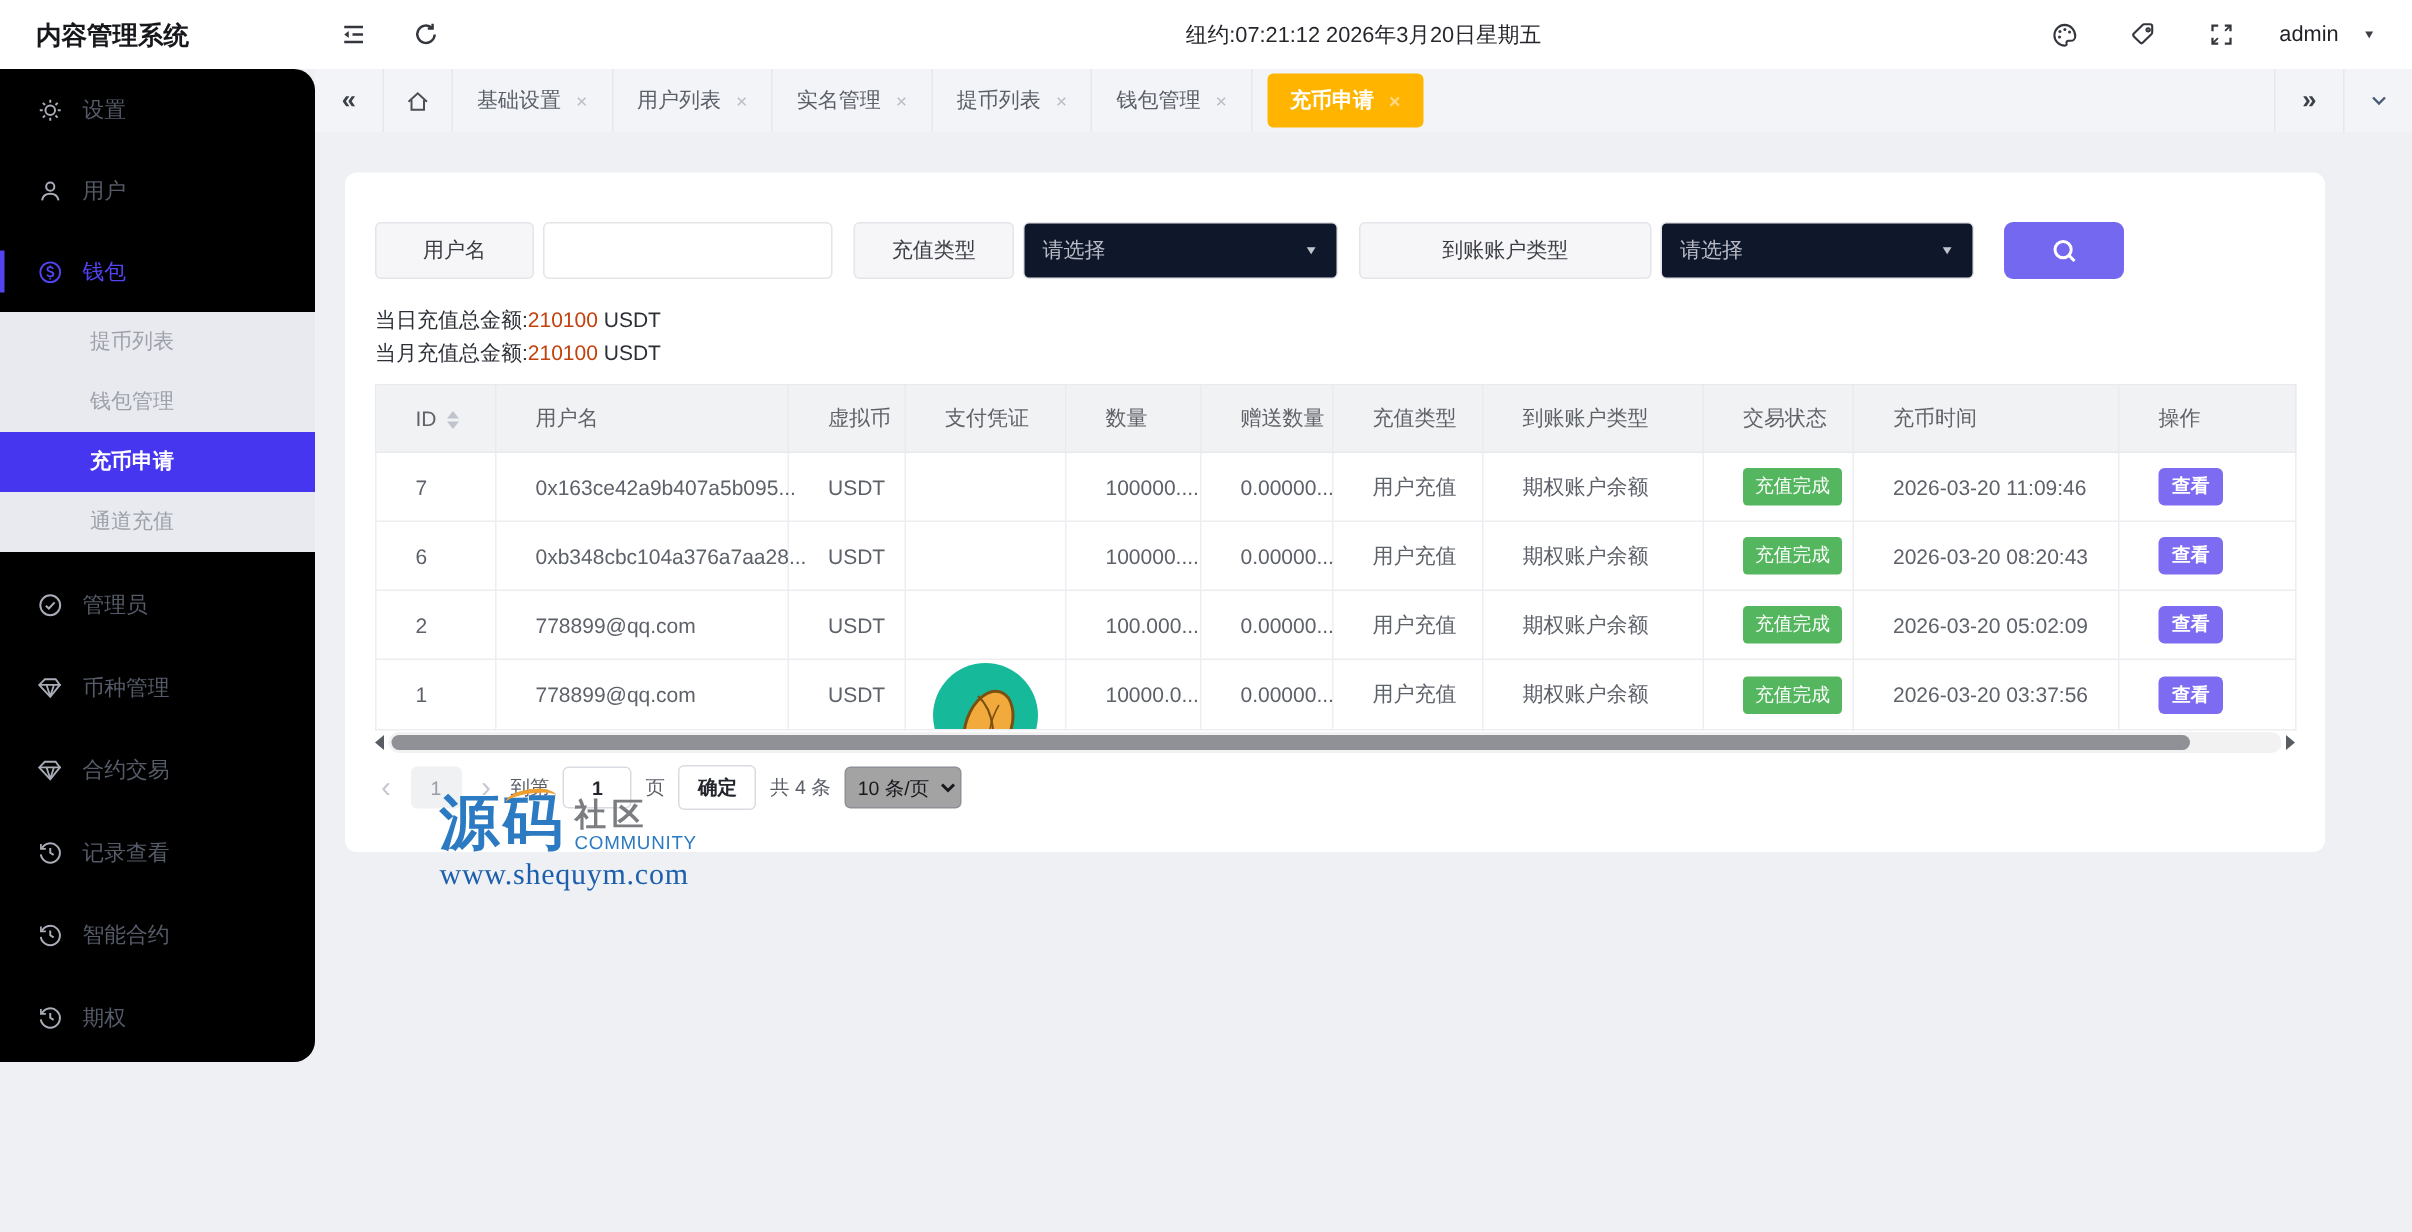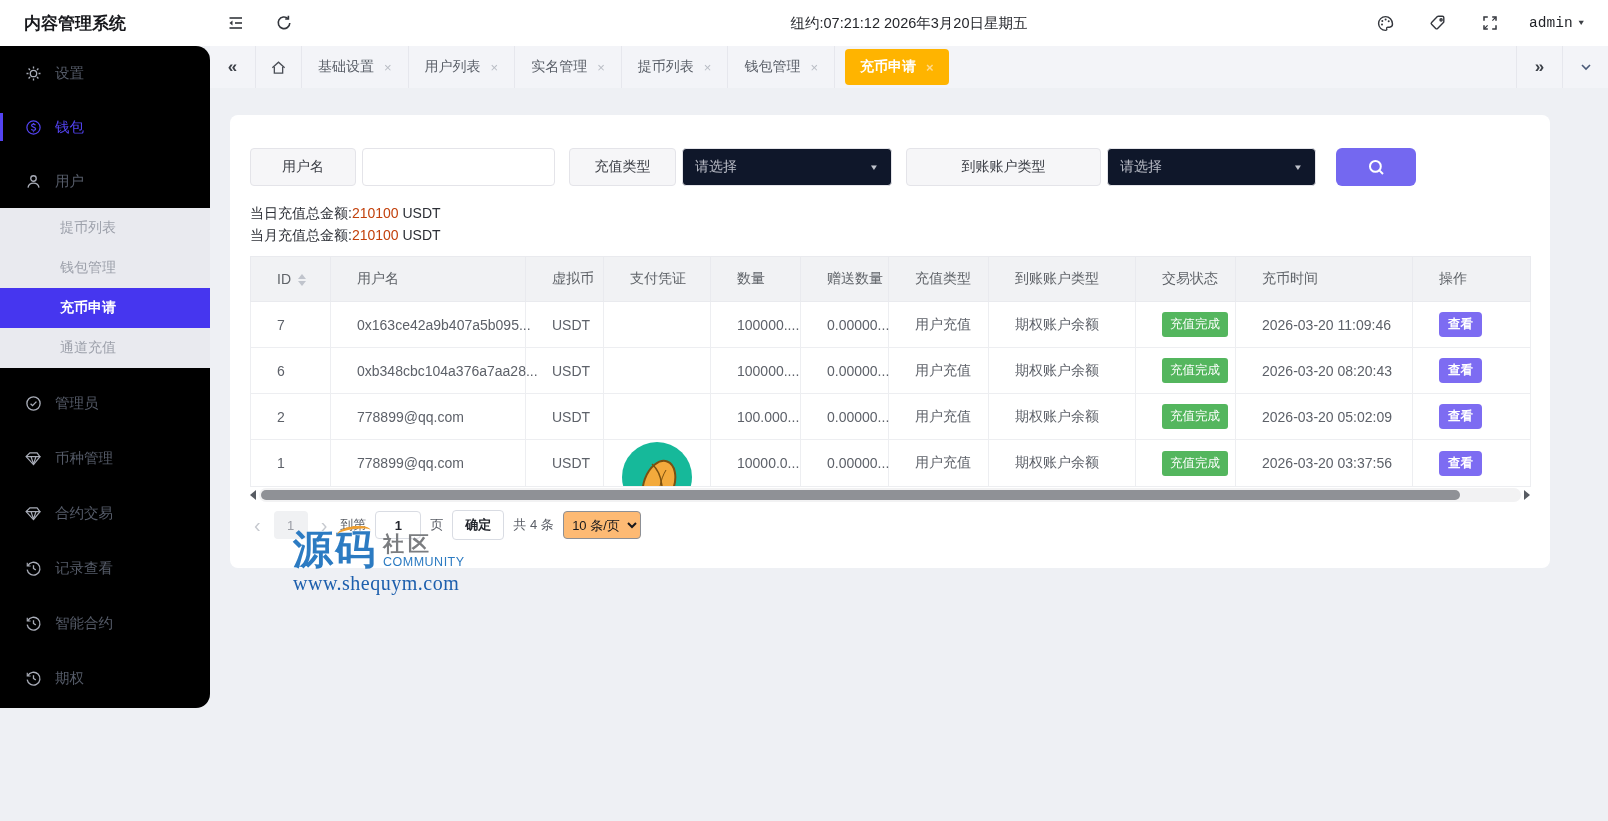--- a/index.html
+++ b/index.html
@@ -8,21 +8,21 @@
   .page { position:relative; width:1608px; height:821px; }
 
   
   .header { position:absolute; top:0; left:0; width:1608px; height:46px; background:#fff; display:flex; align-items:center; z-index:3; }
   .logo { width:210px; padding-left:24px; font-size:17px; font-weight:bold; color:#17181c; }
   .hicon { background:none; border:none; cursor:pointer; padding:4px; margin-right:22px; display:flex; align-items:center; }
   .hicon svg { display:block; }
   .time { position:absolute; left:909px; transform:translateX(-50%); font-size:14.5px; color:#24262b; }
   .hright { margin-left:auto; display:flex; align-items:center; gap:26px; padding-right:24px; }
   .hright .hicon { margin:0; }
-  .admin { display:flex; align-items:center; gap:6px; font-size:14.5px; color:#1f2126; cursor:pointer;font-family:Liberation Mono, monospace; }
+  .admin { display:flex; align-items:center; gap:16px; font-size:14.5px; color:#1f2126; cursor:pointer; }
   .admin .caret { font-size:9px; color:#3c3f45; transform:scaleY(.85); }
 
   
   .sidebar { position:absolute; top:46px; left:0; width:210px; height:662px; background:#000000; border-radius:0 14px 14px 0; z-index:2; padding-top:0; }
   .side-item { height:54px; display:flex; align-items:center; padding-left:25px; gap:13px; font-size:14.5px; color:#555b68; cursor:pointer; position:relative; }
   .side-item svg { flex:0 0 auto; }
   .side-item.parent-active { color:#5343f2; }
   .side-item.parent-active::before { content:""; position:absolute; left:0; top:13px; width:3px; height:28px; background:#5343f2; }
   .submenu { background:#e9eaef; }
   .sub-item { height:40px; display:flex; align-items:center; padding-left:60px; font-size:14px; color:#9da1ab; cursor:pointer; }
@@ -77,21 +77,21 @@
   .sc-right { width:0; height:0; border-top:5px solid transparent; border-bottom:5px solid transparent; border-left:6px solid #585c63; margin-left:3px; cursor:pointer; }
   .sc-track { flex:1; height:14px; background:#f2f2f3; border-radius:7px; position:relative; }
   .sc-thumb { position:absolute; left:2px; top:2px; height:10px; width:95%; background:#8f9196; border-radius:5px; cursor:grab; }
 
   
   .pager { display:flex; align-items:center; margin-top:8px; font-size:13px; color:#5a5e66; gap:9px; }
   .pg-chev { font-size:20px; color:#c6c9cf; line-height:1; cursor:pointer; padding:0 4px; }
   .pg-cur { width:34px; height:28px; background:#f0f1f3; border-radius:4px; display:flex; align-items:center; justify-content:center; color:#9a9da5; font-size:13px; cursor:pointer; }
   .pg-input { width:46px; height:28px; border:1px solid #d9dce3; border-radius:4px; text-align:center; font-size:13px; color:#23262d; font-weight:bold; outline:none; }
   .pg-ok { height:30px; padding:0 12px; background:#fff; border:1px solid #d9dce3; border-radius:4px; font-size:13px; font-weight:bold; color:#23262d; cursor:pointer; }
-  .pg-size { height:28px; font-size:13px; font-family:"Liberation Sans","DejaVu Sans",sans-serif; color:#17181c; border:1px solid #8d9096; border-radius:4px; background:#fdba74; padding:0 4px;text-align:right; }
+  .pg-size { height:28px; font-size:13px; font-family:"Liberation Sans","DejaVu Sans",sans-serif; color:#17181c; border:1px solid #8d9096; border-radius:4px; background:#a3a3a3; padding:0 4px; }
 
   
   .watermark { position:absolute; left:293px; top:528px; z-index:10; pointer-events:none; }
   .wm-top { display:flex; align-items:flex-start; gap:6px; position:relative; }
   .wm-brand { font-size:40px; line-height:42px; font-weight:bold; color:#2c7bc2; letter-spacing:2px;text-align:right; }
   .wm-swoosh { position:absolute; left:44px; top:-2px; width:34px; height:14px; border-top:3px solid #ef9f30; border-radius:50%; transform:rotate(-8deg); }
   .wm-col { display:flex; flex-direction:column; margin-top:5px; }
   .wm-cn { font-size:21px; font-weight:bold; color:#7b7d80; letter-spacing:4px; line-height:22px; }
   .wm-en { font-size:12.5px; font-weight:normal; color:#2c7bc2; letter-spacing:0.5px; }
   .wm-url { font-family:"Liberation Serif","DejaVu Serif",serif; font-weight:normal; font-size:20px; color:#1d5fad; margin-top:2px; letter-spacing:0.5px; }
@@ -155,34 +155,34 @@
 
   <nav class="sidebar">
     <div class="side-item">
       <svg width="17" height="17" viewBox="0 0 18 18" fill="none" stroke="#a9adb8" stroke-width="1.4">
         <circle cx="9" cy="9" r="3.4"></circle>
         <path d="M9 1.6v2.1M9 14.3v2.1M1.6 9h2.1M14.3 9h2.1M3.8 3.8l1.5 1.5M12.7 12.7l1.5 1.5M14.2 3.8l-1.5 1.5M5.3 12.7l-1.5 1.5"></path>
       </svg>
       <span>设置</span>
     </div>
 
+    <div class="side-item">
+      <svg width="17" height="17" viewBox="0 0 18 18" fill="none" stroke="#a9adb8" stroke-width="1.4">
+        <circle cx="9" cy="5.8" r="2.9"></circle>
+        <path d="M3.2 15.4c.5-3.1 2.6-4.7 5.8-4.7s5.3 1.6 5.8 4.7"></path>
+      </svg>
+      <span>用户</span>
+    </div>
+
     <div class="side-item parent-active">
       <svg width="17" height="17" viewBox="0 0 18 18" fill="none" stroke="#5343f2" stroke-width="1.3">
         <circle cx="9" cy="9" r="7"></circle>
         <path d="M11 6.6c-.4-.8-1.1-1.2-2-1.2-1.2 0-2 .6-2 1.5 0 2.2 4.2 1 4.2 3.4 0 1-.9 1.6-2.2 1.6-1 0-1.8-.4-2.2-1.3M9 4.2v1.2M9 12.9v1.2"></path>
       </svg>
       <span>钱包</span>
-    </div>
-
-    <div class="side-item">
-      <svg width="17" height="17" viewBox="0 0 18 18" fill="none" stroke="#a9adb8" stroke-width="1.4">
-        <circle cx="9" cy="5.8" r="2.9"></circle>
-        <path d="M3.2 15.4c.5-3.1 2.6-4.7 5.8-4.7s5.3 1.6 5.8 4.7"></path>
-      </svg>
-      <span>用户</span>
     </div>
 
     <div class="submenu">
       <div class="sub-item">
         <span>提币列表</span>
       </div>
       <div class="sub-item">
         <span>钱包管理</span>
       </div>
       <div class="sub-item active">

